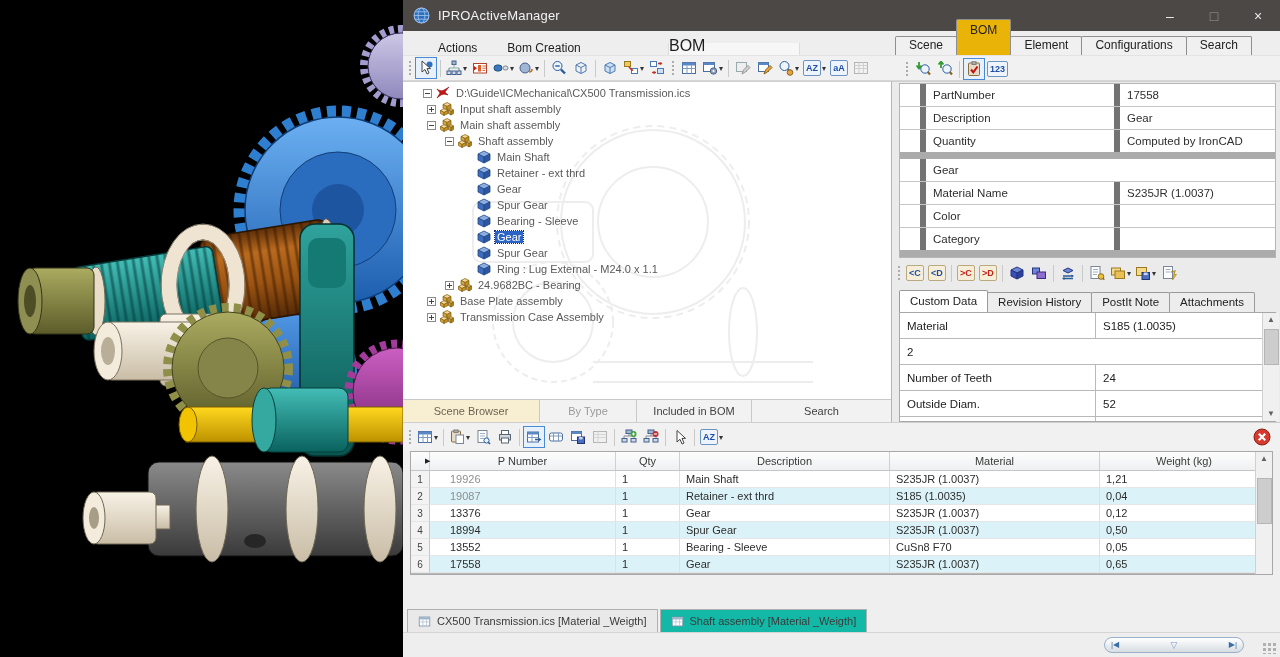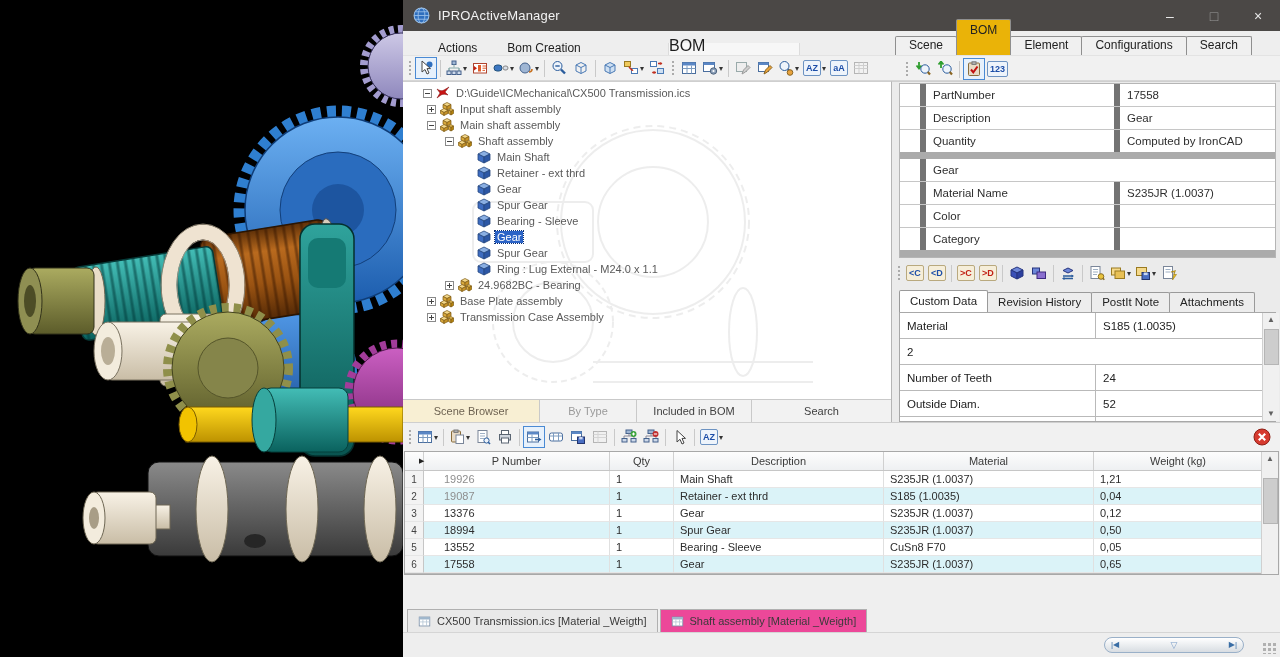--- a/index.html
+++ b/index.html
@@ -75,42 +75,42 @@
   .ccell{display:flex;align-items:center;padding-left:7px;color:#222;border-right:1px solid #b9b9b9;}
   .ccell:last-child{border-right:none;}
   .cscroll{position:absolute;right:1px;top:231px;width:17px;height:108px;background:#f0f0f0;border-left:1px solid #d0d0d0;
            display:flex;flex-direction:column;align-items:center;justify-content:space-between;font-size:8px;color:#606060;box-sizing:border-box;}
   .cthumb{width:13px;height:34px;background:#cdcdcd;border:1px solid #b5b5b5;margin-top:-40px;}
   .sarrow{line-height:14px;}
   
   .bottompanel{position:relative;height:235px;background:#efefef;border-top:1px solid #cfcfcf;box-sizing:border-box;flex:0 0 auto;}
   .btoolbar{height:28px;display:flex;align-items:center;background:#f1f1f1;padding-left:2px;position:relative;}
   .closebtn{position:absolute;right:9px;top:5px;width:18px;height:18px;}
-  .bomtable{position:relative;margin:0 1px;height:124px;background:#fff;border:1px solid #a8a8a8;box-sizing:border-box;overflow:hidden;}
+  .bomtable{position:relative;margin:0 7px;height:124px;background:#fff;border:1px solid #a8a8a8;box-sizing:border-box;overflow:hidden;}
   .hd,.dr{display:grid;grid-template-columns:19px 186px 64px 210px 210px 169px;}
   .hd{height:18px;background:linear-gradient(#fdfdfd,#eef0f2);border-bottom:1px solid #c6c6c6;}
   .hcell{display:flex;align-items:center;justify-content:center;font-size:11px;color:#3a3a3a;border-right:1px solid #d0d0d0;overflow:hidden;}
   .dr{height:17px;}
   .dcell{display:flex;align-items:center;font-size:11px;color:#2d2d2d;border-right:1px solid #e0e0e0;border-bottom:1px solid #e6e6e6;overflow:hidden;padding-left:6px;box-sizing:border-box;}
   .dr.alt .dcell{background:#dbf3f8;}
   .rnum{justify-content:center;padding-left:0;background:#f3f3f3 !important;border-right:1px solid #c6c6c6;color:#444;font-size:10px;position:relative;}
   .rowmark{position:absolute;right:1px;font-size:7px;color:#222;}
   .pgray{color:#8e8e8e !important;}
   .pnum{padding-left:20px;}
   .totrow{height:15px;background:#f2f2f2;border-top:1px solid #b9b9b9;display:flex;align-items:center;font-size:11px;color:#222;padding-left:4px;}
   .totvals{height:16px;background:#ececec;position:relative;border-top:1px solid #d0d0d0;}
   .totweight{position:absolute;left:689px;top:0;width:169px;height:15px;background:#dedede;border:1px solid #b5b5b5;box-sizing:border-box;
              display:flex;align-items:center;padding-left:4px;font-size:11px;color:#222;}
   .vscroll{position:absolute;right:0;top:0;width:17px;height:151px;background:#f0f0f0;border-left:1px solid #d0d0d0;
            display:flex;flex-direction:column;align-items:center;justify-content:space-between;font-size:8px;color:#606060;box-sizing:border-box;}
   .vthumb{width:13px;height:44px;background:#cdcdcd;border:1px solid #b5b5b5;margin-top:-54px;}
   .sheettabs{position:absolute;left:0;top:185px;height:26px;display:flex;align-items:center;padding-left:4px;width:100%;box-sizing:border-box;}
   .sheettab{display:flex;align-items:center;gap:6px;height:24px;padding:0 10px;font-size:11px;color:#3a3a3a;
             background:#e9e9e9;border:1px solid #b0b0b0;box-sizing:border-box;margin-right:2px;}
-  .sheettab.active{background:#ec4899;}
+  .sheettab.active{background:#14b8a6;}
   .statusstrip{position:absolute;left:0;bottom:0;right:0;height:24px;background:#eeeeee;border-top:1px solid #d5d5d5;}
   .pillnav{position:absolute;right:36px;top:4px;width:140px;height:16px;border-radius:8px;border:1px solid #9ab0c8;
            background:linear-gradient(#ffffff,#d8dde2);display:flex;align-items:center;justify-content:space-between;padding:0 6px;box-sizing:border-box;}
   .pillbtn{font-size:8px;color:#3a6ea5;line-height:14px;}
   .pillmid{font-size:9px;color:#7a9cc6;}
   .sizegrip{position:absolute;right:4px;bottom:3px;width:14px;height:12px;
             background-image:radial-gradient(#b0b0b0 40%,transparent 42%);background-size:5px 5px;}
 </style>
 </head>
 <body>

